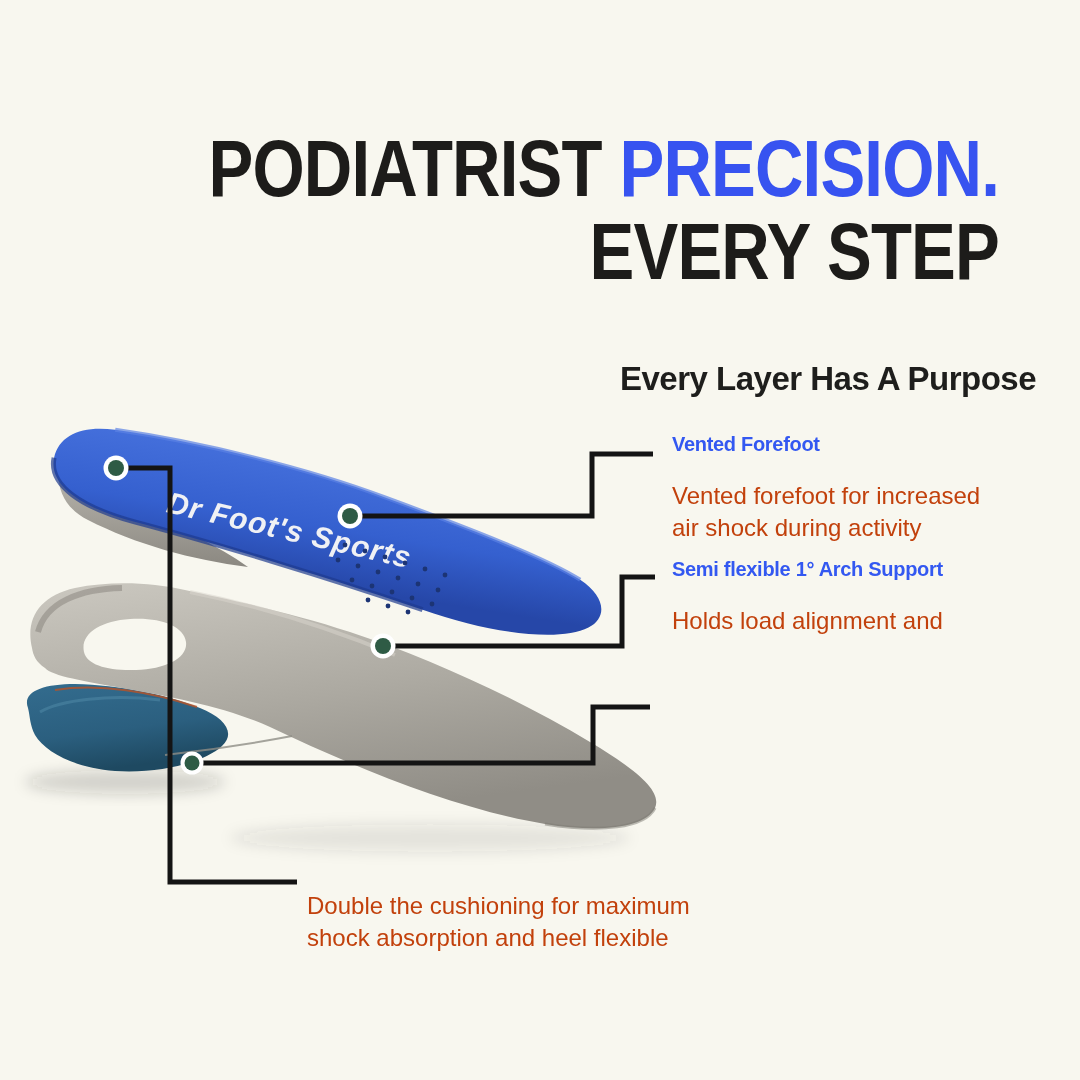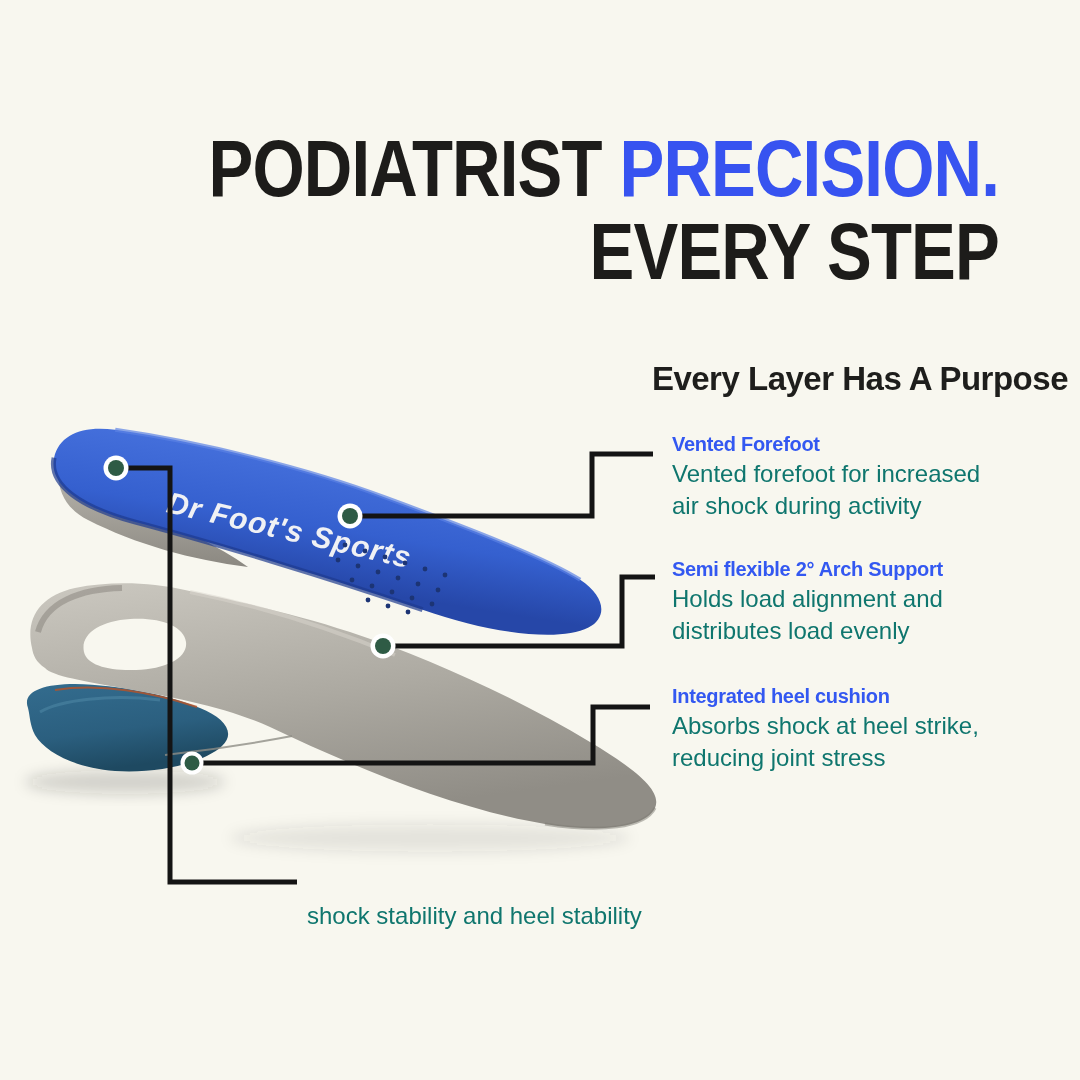--- a/index.html
+++ b/index.html
@@ -18,35 +18,35 @@
   }
   .title-line{
     font-size:79px;line-height:1.05;letter-spacing:-1px;
     transform:scaleX(.85);transform-origin:50% 50%;
     white-space:nowrap;
   }
   .accent{color:#3753F0;}
   
   .section-heading{
     position:absolute;left:588px;top:360px;width:480px;
-    text-align:right;font-size:33px;font-weight:bold;
+    text-align:center;font-size:33px;font-weight:bold;
     letter-spacing:-.5px;color:#1E1E1C;
   }
   .callout{position:absolute;left:672px;width:400px;}
   .callout.c1{top:433px;}
   .callout.c2{top:558px;}
   .callout.c3{top:685px;}
   .callout.c4{left:307px;top:866px;width:420px;}
   .callout-heading{
     font-size:20px;font-weight:bold;color:#3358F1;
     letter-spacing:-.3px;white-space:nowrap;
   }
   .callout-desc{
-    margin-top:2px;font-size:24px;line-height:1.32;
-    color:#0f766e;white-space:nowrap;
+    margin-top:24px;font-size:24px;line-height:1.32;
+    color:#c2410c;white-space:nowrap;
   }
   
   .art{position:absolute;left:0;top:0;width:1080px;height:1080px;}
 </style>
 </head>
 <body>
 
 <div class="canvas">
 
   <svg class="art" viewBox="0 0 1080 1080" aria-hidden="true">
@@ -165,35 +165,27 @@
 
   <div class="callout c1">
     <div class="callout-heading">Vented Forefoot</div>
     <div class="callout-desc">
       <span>Vented forefoot for increased</span><br>
       <span>air shock during activity</span>
     </div>
   </div>
 
   <div class="callout c2">
-    <div class="callout-heading">Semi flexible 2° Arch Support</div>
+    <div class="callout-heading">Semi flexible 1° Arch Support</div>
     <div class="callout-desc">
       <span>Holds load alignment and</span><br>
-      <span>distributes load evenly</span>
     </div>
   </div>
 
-  <div class="callout c3">
-    <div class="callout-heading">Integrated heel cushion</div>
-    <div class="callout-desc">
-      <span>Absorbs shock at heel strike,</span><br>
-      <span>reducing joint stress</span>
-    </div>
-  </div>
 
   <div class="callout c4">
     <div class="callout-desc">
-      <br>
-      <span>shock stability and heel stability</span>
+      <span>Double the cushioning for maximum</span><br>
+      <span>shock absorption and heel flexible</span>
     </div>
   </div>
 
 </div>
 
 </body></html>

